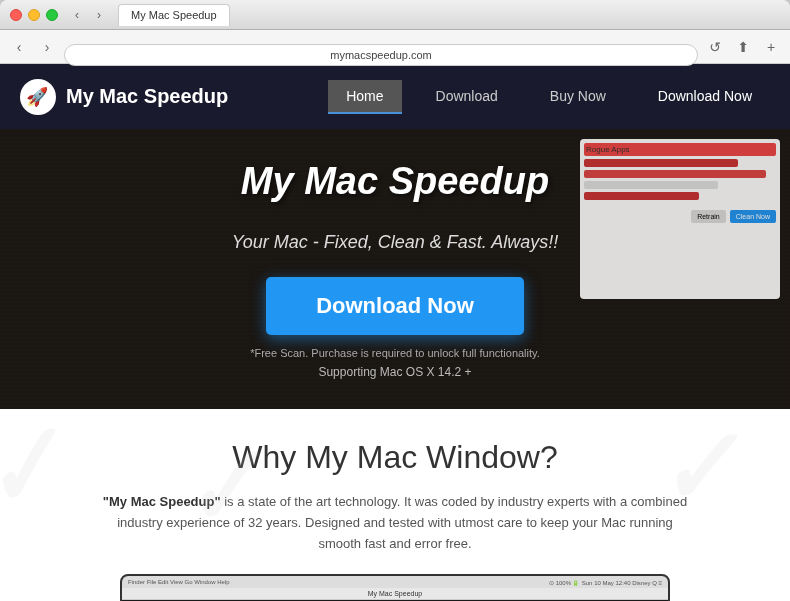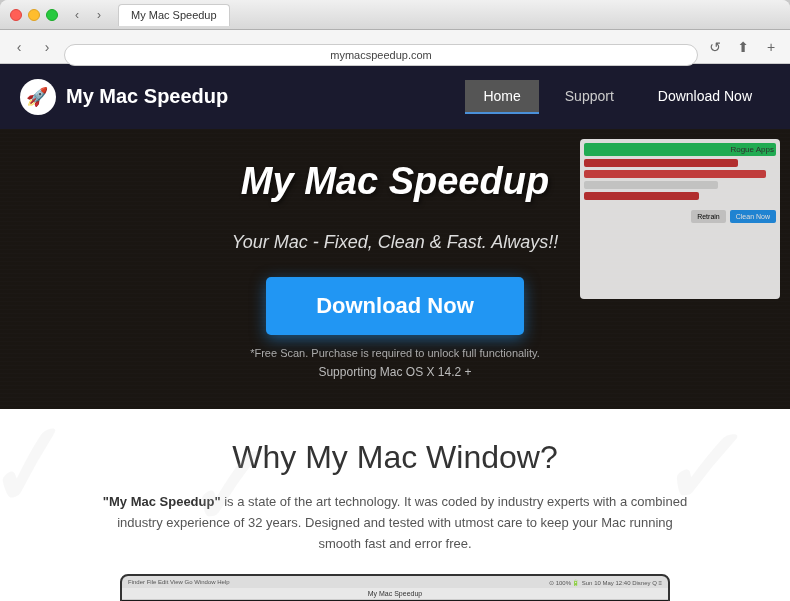--- a/index.html
+++ b/index.html
@@ -153,21 +153,21 @@
     }
 
     .logo-text {
       font-size: 20px;
       font-weight: 600;
       color: #fff;
     }
 
     .nav-links {
       display: flex;
-      gap: 8px;
+      gap: 16px;
     }
 
     .nav-link {
       padding: 8px 18px;
       color: #ccc;
       font-size: 14px;
       cursor: pointer;
       text-decoration: none;
     }
 
@@ -423,31 +423,32 @@
 
   <nav class="site-nav">
     <div class="site-logo">
       <div class="logo-icon">
         <span>🚀</span>
       </div>
       <span class="logo-text">My Mac Speedup</span>
     </div>
     <div class="nav-links">
       <a class="nav-link active">Home</a>
-      <a class="nav-link">Support</a>
+      <a class="nav-link">Download</a>
+      <a class="nav-link">Buy Now</a>
       <a class="nav-link-download">Download Now</a>
     </div>
   </nav>
 
   <div class="hero">
     <div class="hero-bg-image"></div>
 
     <div class="hero-screenshot">
       <div class="screenshot-inner">
-        <div style="font-size:8px;color:#333;padding:2px;background:#22c55e;margin-bottom:3px;border-radius:2px;text-align:right;">Rogue Apps</div>
+        <div style="font-size:8px;color:#333;padding:2px;background:#ef4444;margin-bottom:3px;border-radius:2px;">Rogue Apps</div>
         <div class="screenshot-bar"></div>
         <div class="screenshot-bar2" style="width:95%;background:#dd4444;"></div>
         <div class="screenshot-bar3"></div>
         <div class="screenshot-bar" style="width:60%;"></div>
         <div style="margin-top:10px;display:flex;gap:4px;justify-content:flex-end;">
           <div style="background:#ddd;border-radius:2px;padding:3px 6px;font-size:7px;">Retrain</div>
           <div style="background:#2196F3;color:#fff;border-radius:2px;padding:3px 6px;font-size:7px;">Clean Now</div>
         </div>
       </div>
     </div>

